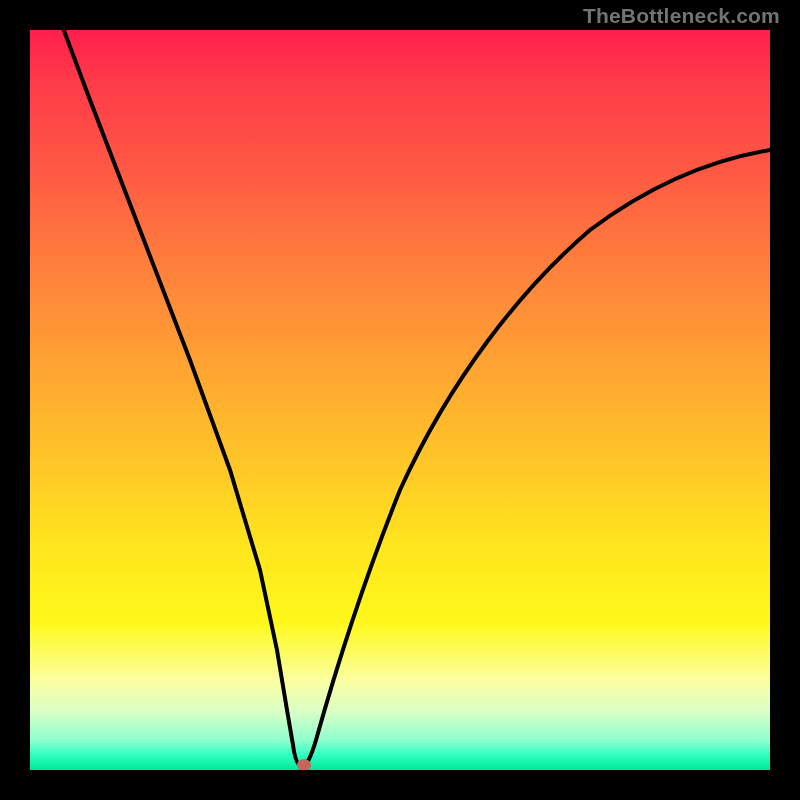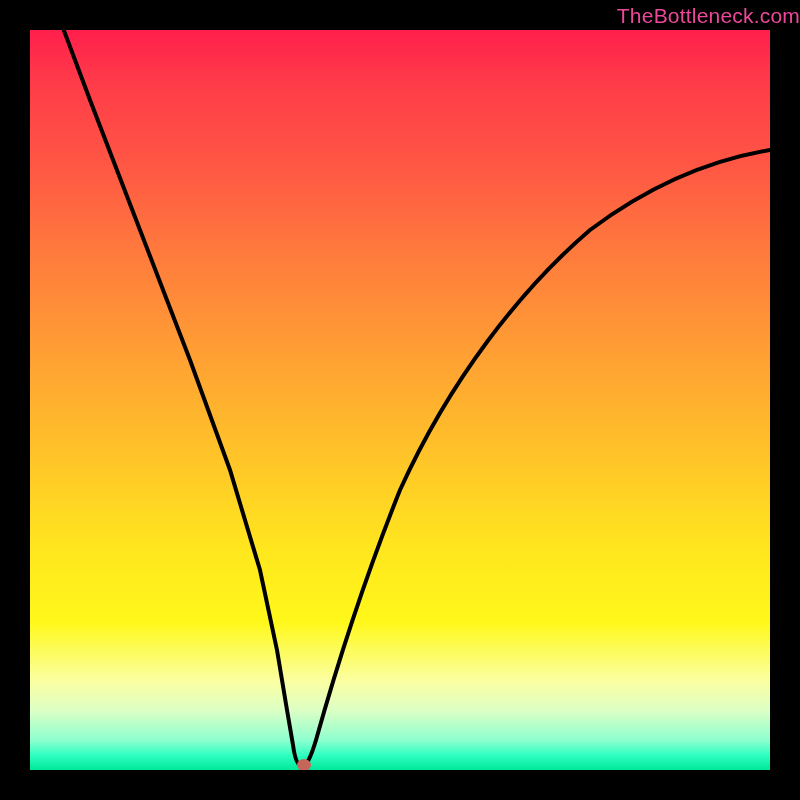--- a/index.html
+++ b/index.html
@@ -49,24 +49,24 @@
     position: absolute;
     width: 14px;
     height: 12px;
     border-radius: 50%;
     background: #c4675a;
     transform: translate(-50%, -50%);
   }
   .watermark {
     position: absolute;
     top: 4px;
-    right: 0;
-    color: #ec4899;
+    right: 20px;
+    color: #737373;
     font-size: 21px;
-    font-weight: 400;
+    font-weight: 700;
     letter-spacing: 0.2px;
   }
 </style>
 </head>
 <body>
 
 <div class="frame">
   <div class="gradient"></div>
 
   <svg class="curve" viewBox="0 0 740 740" preserveAspectRatio="none">

